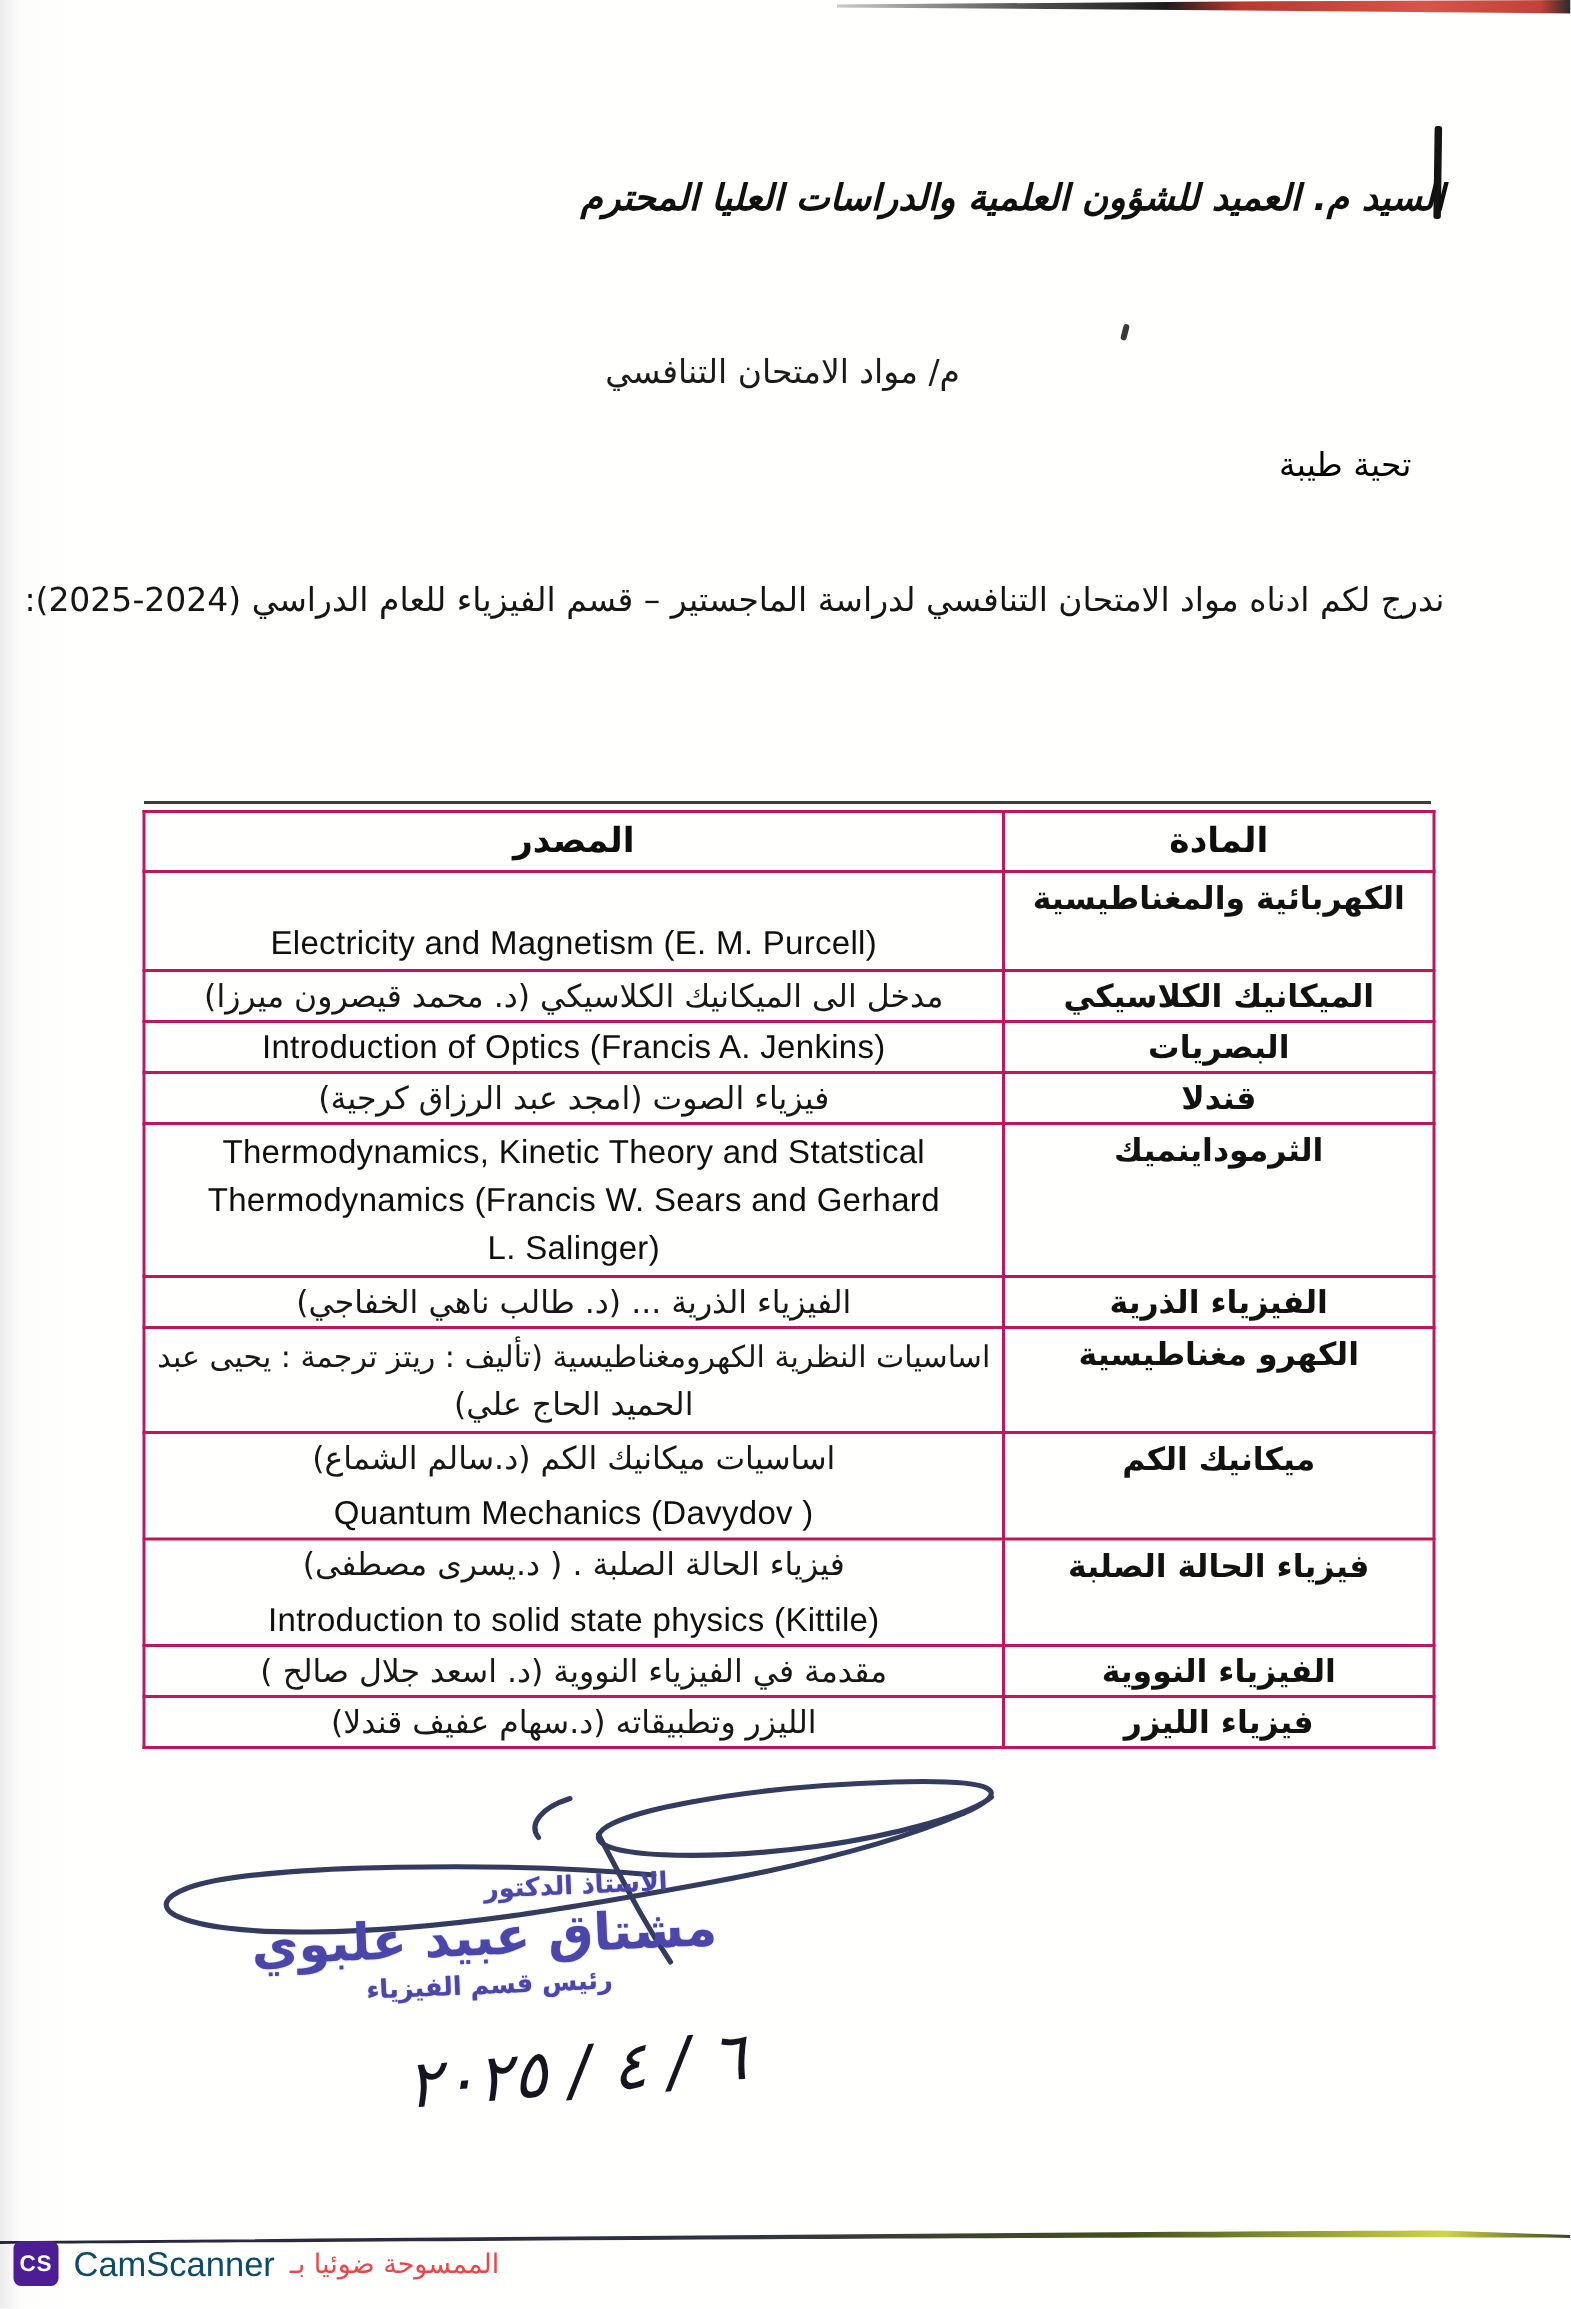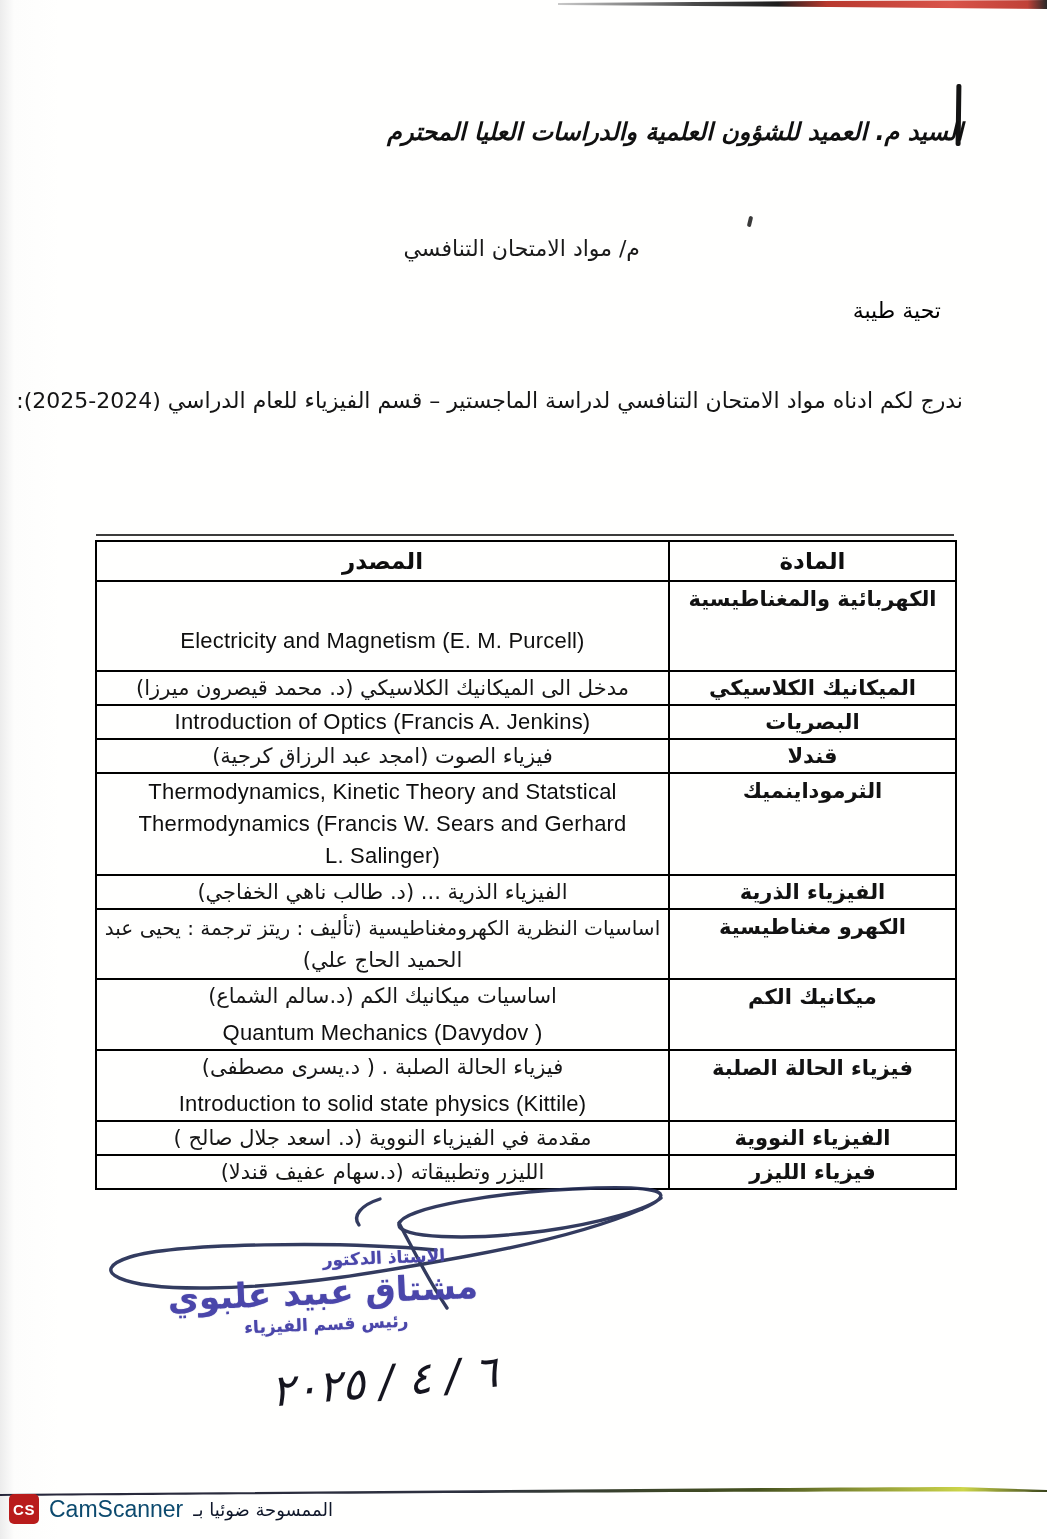--- a/index.html
+++ b/index.html
@@ -12,44 +12,44 @@
   .ar{direction:rtl;font-family:"DejaVu Sans",sans-serif;}
   .recipient{top:118px;right:84px;font-size:24px;font-weight:bold;color:#101010;letter-spacing:.2px;font-style:italic;}
   .subject-line{top:236px;right:407px;font-size:22px;color:#1a1a1a;margin-left:22px;}
   .greeting{top:298px;right:106px;font-size:22px;color:#000000;}
   .intro{top:388px;right:84px;font-size:22px;color:#151515;}
   .ink-speck{top:216px;left:748px;width:4px;height:11px;background:#3a3a3a;border-radius:2px;transform:rotate(14deg);}
   .pen-mark{top:84px;left:956px;width:5px;height:62px;background:#141414;border-radius:2px;transform:rotate(.8deg);}
   .table-topline{top:534px;left:96px;width:858px;height:2px;background:#3c3c3c;}
 
   table.doc{position:absolute;top:540px;left:95px;width:860px;border-collapse:collapse;direction:rtl;table-layout:fixed;background:transparent;}
-  table.doc th,table.doc td{border:2px solid #000000;padding:0 6px;overflow:hidden;}
+  table.doc th,table.doc td{border:2px solid #be185d;padding:0 6px;overflow:hidden;}
   table.doc th{height:38px;font-size:23px;font-weight:bold;color:#0e0e0e;text-align:center;vertical-align:middle;}
   col.c-subj{width:287px;}
   col.c-src{width:573px;}
   td.subj{font-weight:bold;font-size:21px;text-align:center;color:#121212;vertical-align:middle;}
   td.subj.vtop{vertical-align:top;padding-top:5px;}
   td.src{vertical-align:middle;margin-left:46px;}
   .src-line{text-align:center;white-space:nowrap;line-height:32px;}
   .src-ar{direction:rtl;font-size:21px;color:#171717;}
   .src-en{direction:ltr;font-family:"Liberation Sans",sans-serif;font-size:22px;color:#0f0f0f;letter-spacing:.2px;}
   .gap-top{margin-top:5px;}
   td.src .push-down{margin-top:30px;}
 
   .stamp{top:1250px;left:172px;width:306px;transform:rotate(-2.4deg);color:#4a46aa;text-align:center;text-shadow:0 0 1px rgba(74,70,170,.55);}
   .stamp .l1{font-size:17px;font-weight:bold;letter-spacing:1px;text-align:left;padding-left:152px;white-space:nowrap;direction:rtl;}
   .stamp .l2{font-size:34px;font-weight:bold;line-height:44px;white-space:nowrap;direction:rtl;}
   .stamp .l3{font-size:17px;font-weight:bold;letter-spacing:2px;white-space:nowrap;direction:rtl;}
   .hand-date{top:1360px;left:168px;width:330px;font-size:44px;color:#15151f;direction:rtl;transform:rotate(-5deg);letter-spacing:5px;font-style:italic;}
 
   .footer{top:1494px;left:9px;display:flex;align-items:center;gap:10px;}
-  .cs-badge{width:30px;height:30px;background:#b91c1c;border-radius:5px;display:flex;align-items:center;justify-content:center;
+  .cs-badge{width:30px;height:30px;background:#4c1d95;border-radius:5px;display:flex;align-items:center;justify-content:center;
             color:#ffffff;font-family:"Liberation Sans",sans-serif;font-weight:bold;font-size:15px;letter-spacing:.5px;}
   .cs-word{font-family:"Liberation Sans",sans-serif;font-size:23px;color:#0c4a6e;text-align:right;}
-  .cs-ar{font-size:18px;color:#0f172a;direction:rtl;padding-right:2px;}
+  .cs-ar{font-size:18px;color:#ef4444;direction:rtl;padding-right:2px;}
   svg.overlay{position:absolute;top:0;left:0;pointer-events:none;}
 </style>
 </head>
 <body>
 
 <svg class="overlay" width="1047" height="12">
   <defs>
     <linearGradient id="topband" x1="0" y1="0" x2="1" y2="0">
       <stop offset="0" stop-color="#c9c9c9"></stop>
       <stop offset="0.28" stop-color="#4a4a4a"></stop>
@@ -76,21 +76,21 @@
 <table class="doc">
   <colgroup>
       <col class="c-subj">
       <col class="c-src">
     </colgroup>
   <tbody>
       <tr>
     <th>المادة</th>
     <th>المصدر</th>
   </tr>
-  <tr style="height:90px;">
+  <tr style="height:66px;">
     <td class="subj vtop">الكهربائية والمغناطيسية</td>
     <td class="src">
       <div class="src-line src-en push-down">Electricity and Magnetism (E. M. Purcell)</div>
     </td>
   </tr>
   <tr style="height:32px;">
     <td class="subj">الميكانيك الكلاسيكي</td>
     <td class="src">
       <div class="src-line src-ar">مدخل الى الميكانيك الكلاسيكي  (د. محمد قيصرون ميرزا)</div>
     </td>

